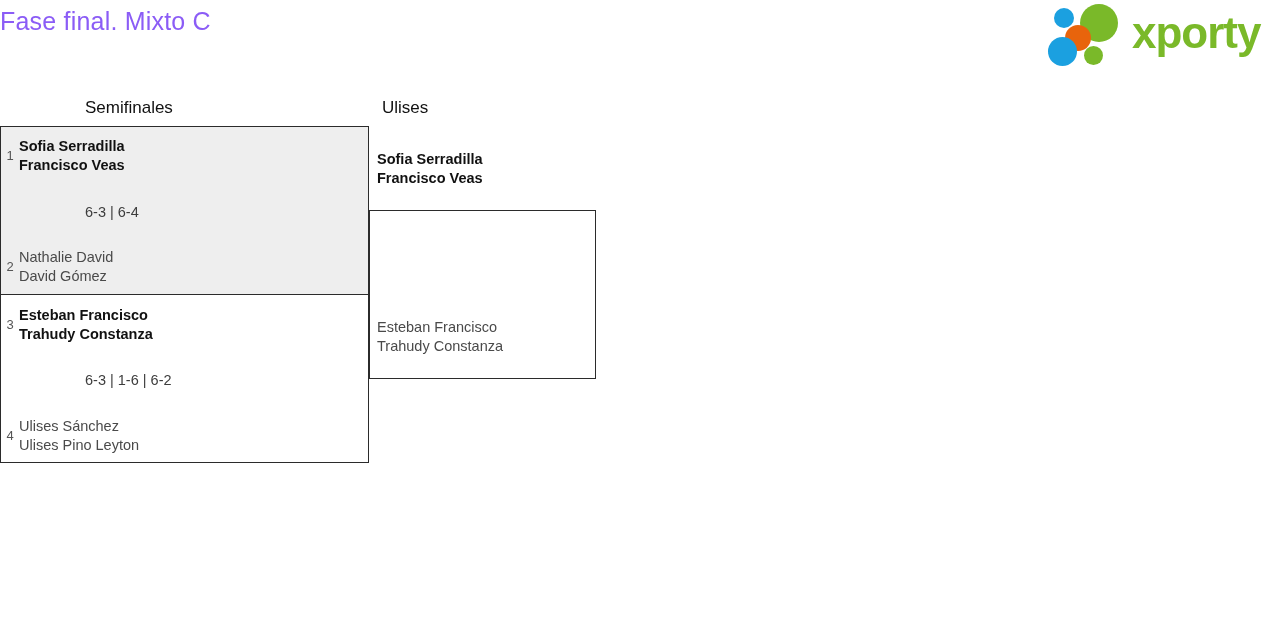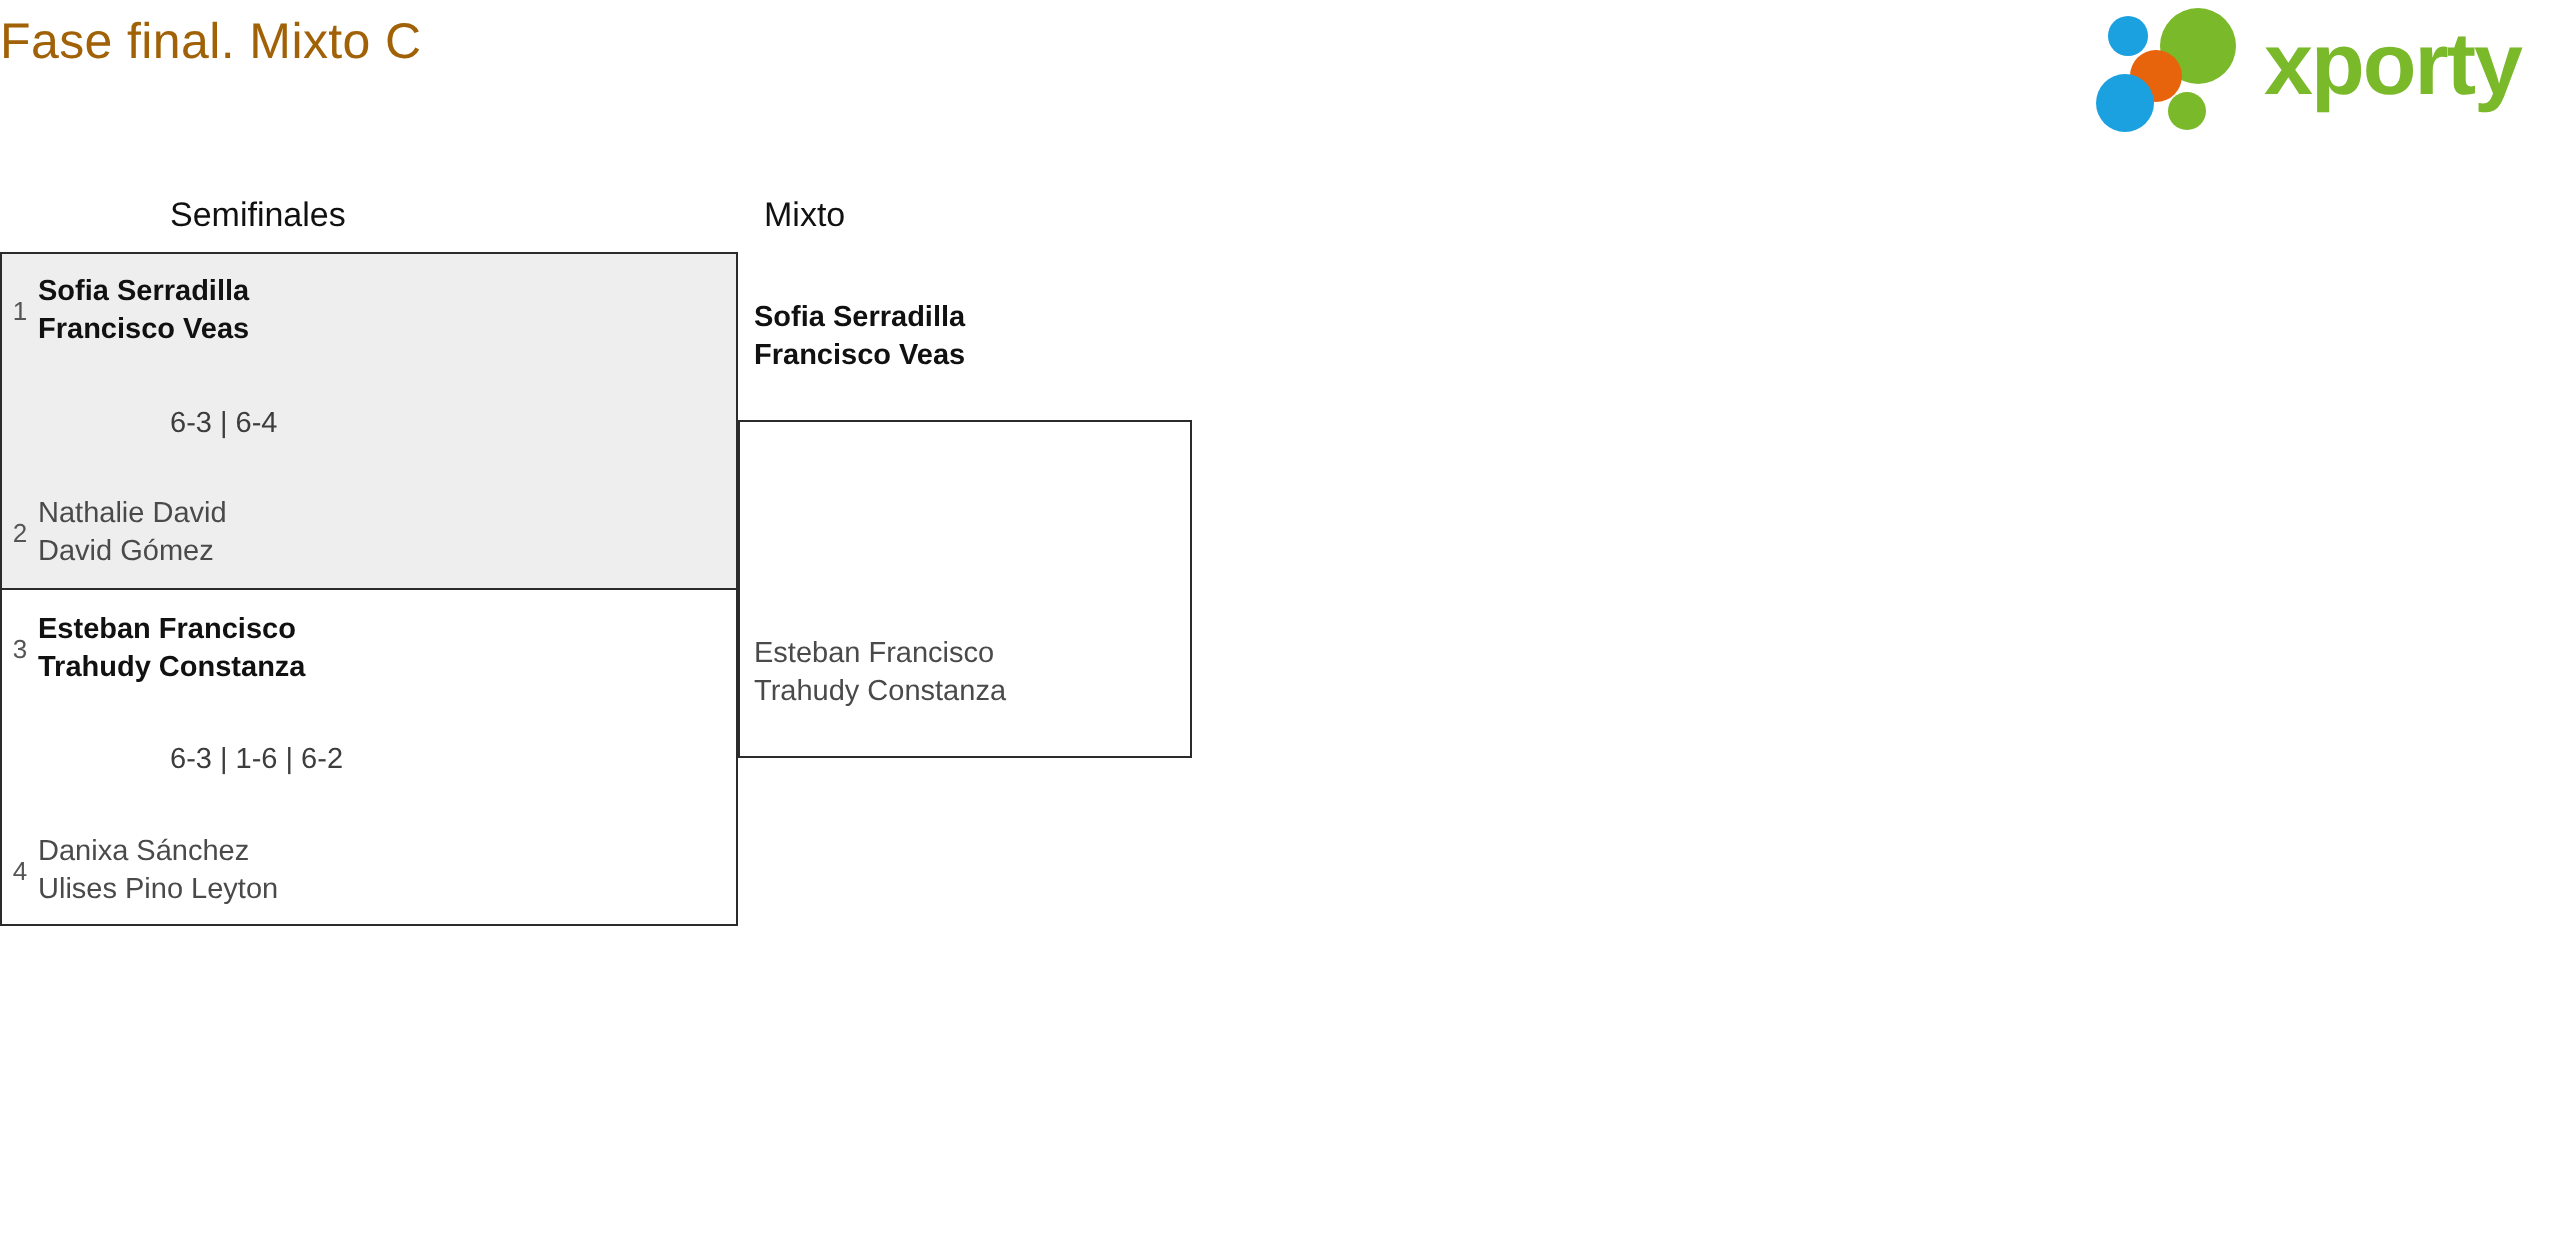--- a/index.html
+++ b/index.html
@@ -35,21 +35,21 @@
     line-height: 30px;
     letter-spacing: 0.2px;
     color: #111111;
     white-space: nowrap;
   }
   .title-line2 {
     font-size: 25px;
     font-weight: 400;
     line-height: 30px;
     letter-spacing: 0.2px;
-    color: #a16207;
+    color: #8b5cf6;
     white-space: nowrap;
     margin-top: 4px;
   }
 
   
   .logo {
     position: absolute;
     left: 1048px;
     top: 4px;
     width: 228px;
@@ -207,21 +207,21 @@
       <span class="dot dot-blue-lg"></span>
       <span class="dot dot-green-sm"></span>
     </div>
     <div class="logo-word">xporty</div>
   </div>
 
 </div>
 
 <div class="round-heading semis">Semifinales</div>
 
-<div class="round-heading final">Mixto</div>
+<div class="round-heading final">Ulises</div>
 
 <div class="bracket">
 
   <div class="sf-box sf1">
     <div class="entry top winner">
       <span class="seed">1</span>
       <span class="names">
         <span class="nm">Sofia Serradilla</span>
         <span class="nm">Francisco Veas</span>
       </span>
@@ -239,21 +239,21 @@
     <div class="entry top winner">
       <span class="seed">3</span>
       <span class="names">
         <span class="nm">Esteban Francisco</span>
         <span class="nm">Trahudy Constanza</span>
       </span>
     </div>
     <div class="entry bottom loser">
       <span class="seed">4</span>
       <span class="names">
-        <span class="nm">Danixa Sánchez</span>
+        <span class="nm">Ulises Sánchez</span>
         <span class="nm">Ulises Pino Leyton</span>
       </span>
     </div>
   </div>
 
   <div class="final-box"></div>
 
   <div class="final-entry top winner">
     <span class="names">
       <span class="nm">Sofia Serradilla</span>

